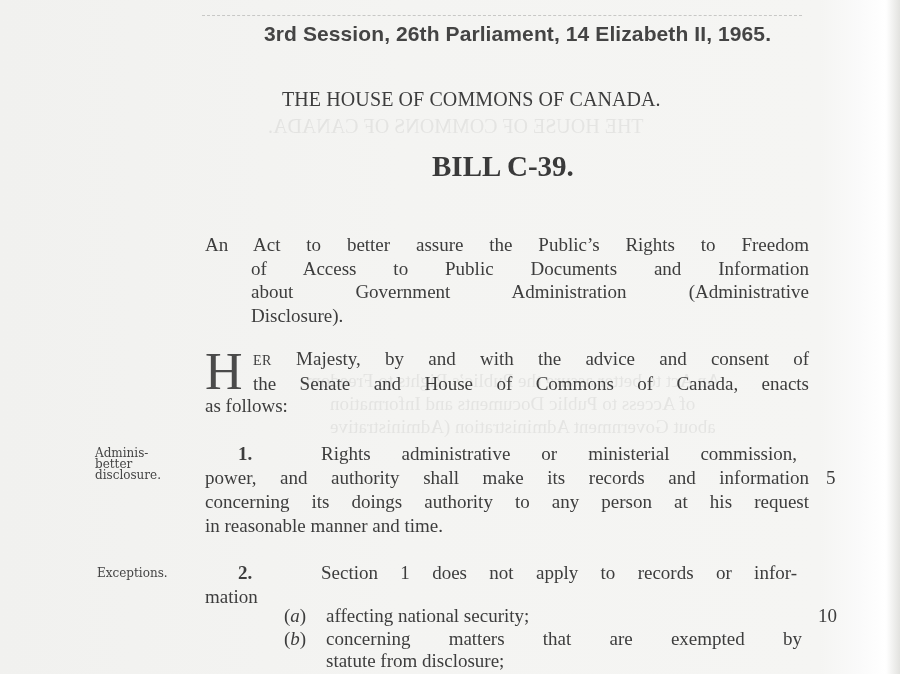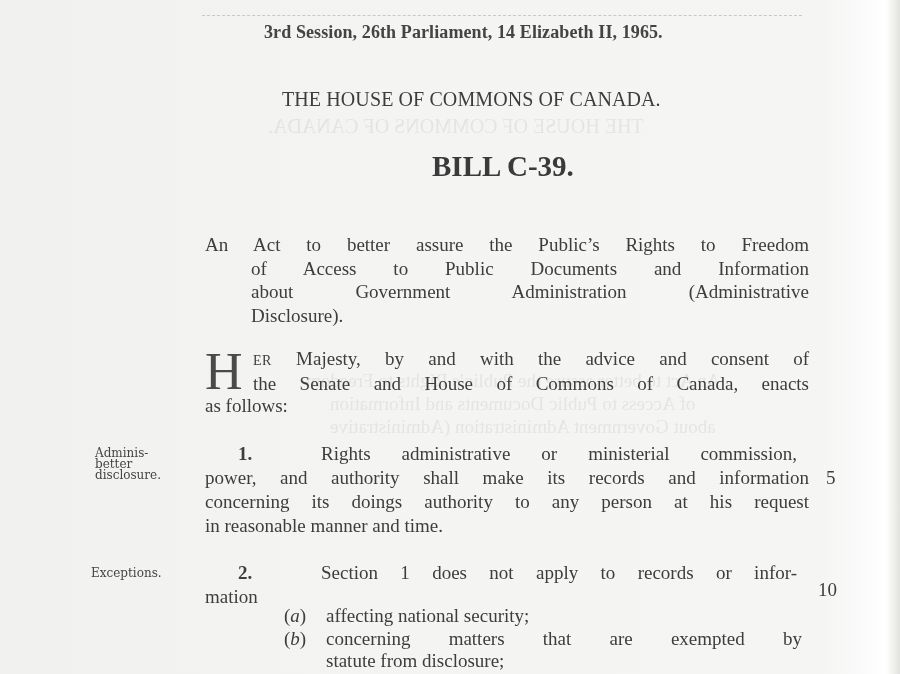--- a/index.html
+++ b/index.html
@@ -29,23 +29,23 @@
     }
     .top-rule {
       position: absolute;
       left: 202px; top: 15px;
       width: 600px; height: 0;
       border-top: 1px dashed #c8c8c6;
     }
     .session {
       position: absolute;
       left: 264px; top: 22px;
-      font-family: Liberation Serif, serif;
+      font-family: Liberation Sans, sans-serif;
       font-weight: bold;
-      font-size: 18px;
+      font-size: 21px;
       color: #444;
       letter-spacing: 0.1px;
       white-space: nowrap;
     }
     .house {
       position: absolute;
       left: 282px; top: 88px;
       font-family: "Liberation Serif", serif;
       font-size: 20px;
       color: #3d3d3d;
@@ -212,32 +212,32 @@
     <div>disclosure.</div>
   </div>
   <div class="sec-body" style="top:442px;">
     <span class="row"><span class="sec-num">1.</span><span style="display:inline-block; width:476px; text-align:justify; text-align-last:justify;">Rights administrative or ministerial commission,</span></span>
     <span class="row">power, and authority shall make its records and information</span>
     <span class="row">concerning its doings authority to any person at his request</span>
     <span class="row last">in reasonable manner and time.</span>
   </div>
   <div class="lineno" style="left:826px; top:467px;">5</div>
 
-  <div class="marginal" style="left:91px; top:568px;">
+  <div class="marginal" style="left:97px; top:568px;">
     <div>Exceptions.</div>
   </div>
   <div class="sec-body" style="top:561px;">
     <span class="row"><span class="sec-num">2.</span><span style="display:inline-block; width:476px; text-align:justify; text-align-last:justify;">Section 1 does not apply to records or infor-</span></span>
     <span class="row last">mation</span>
   </div>
 
   <div class="item" style="top:605px;">
     <span class="label">(<i>a</i>)</span><span class="txt">affecting national security;</span>
   </div>
-  <div class="lineno" style="left:818px; top:579px;">10</div>
+  <div class="lineno" style="left:818px; top:605px;">10</div>
 
   <div class="item" style="top:628px;">
     <span class="label">(<i>b</i>)</span><span class="txt just">concerning matters that are exempted by</span>
     <span class="cont">statute from disclosure;</span>
   </div>
 
   <div class="edge-shadow"></div>
 </div>
 
 </body></html>

